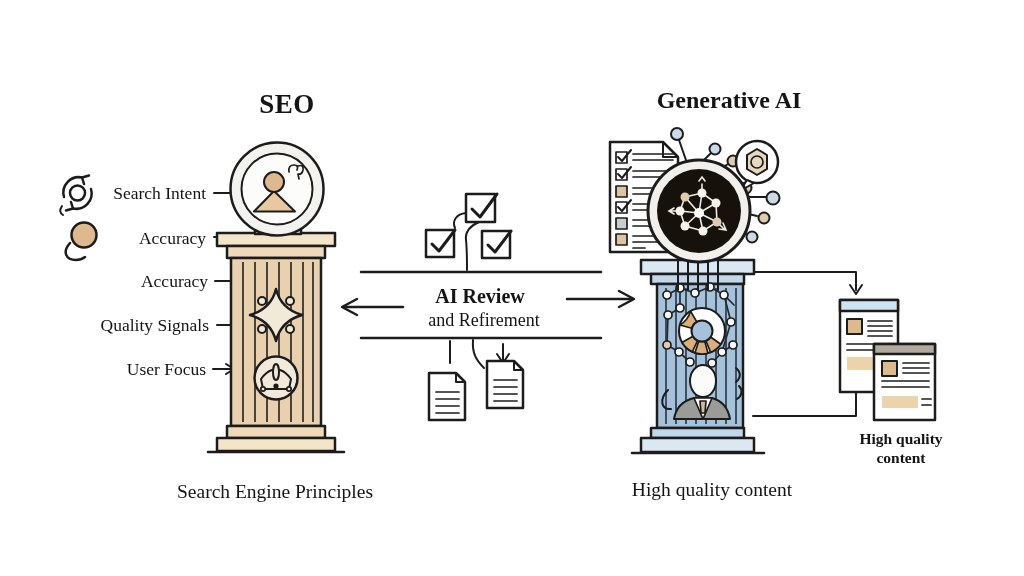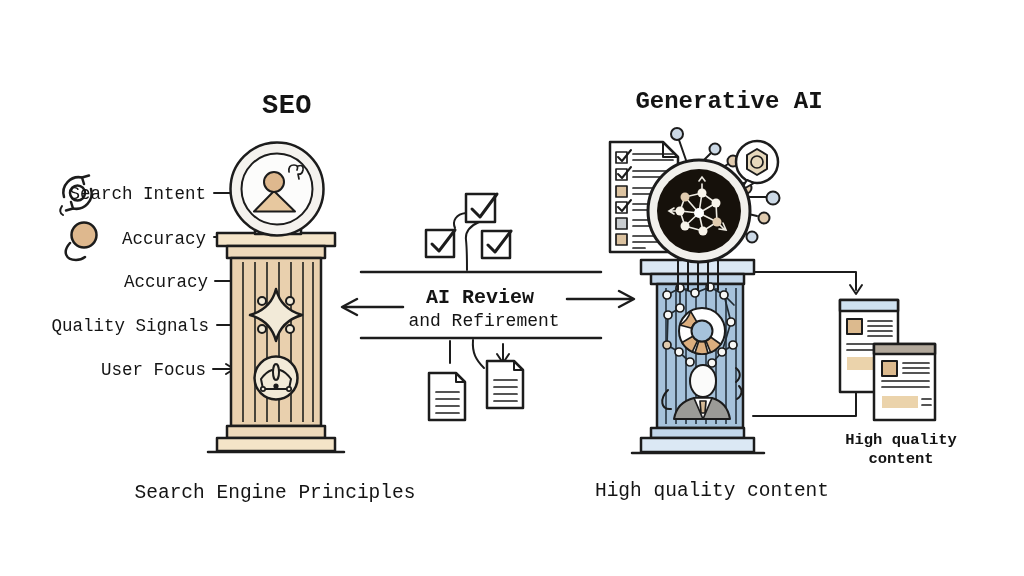--- a/index.html
+++ b/index.html
@@ -1,17 +1,17 @@
 <!DOCTYPE html>
 <html><head>
 <meta charset="utf-8">
 <style>
   html,body{margin:0;padding:0;background:#ffffff;}
   .stage{position:relative;width:1024px;height:576px;background:#ffffff;overflow:hidden;
-         font-family:Liberation Mono, monospace;}
+         font-family:Liberation Serif, serif;}
   svg{display:block}
   
   .st30{stroke:#1c1c1c;stroke-width:3;stroke-linecap:round;stroke-linejoin:round;}
   .st25{stroke:#1c1c1c;stroke-width:2.5;stroke-linecap:round;stroke-linejoin:round;}
   .st20{stroke:#1c1c1c;stroke-width:2;stroke-linecap:round;stroke-linejoin:round;}
   .st16{stroke:#1c1c1c;stroke-width:1.7;stroke-linecap:round;stroke-linejoin:round;}
   .flute{stroke:#2b2b26;stroke-width:1.7;}
   .fluteb{stroke:#2e3d4a;stroke-width:1.7;}
   .netw{stroke:#222c34;stroke-width:1.7;stroke-linecap:round;}
   .mol{stroke:#efece4;stroke-width:1.6;stroke-linecap:round;}

